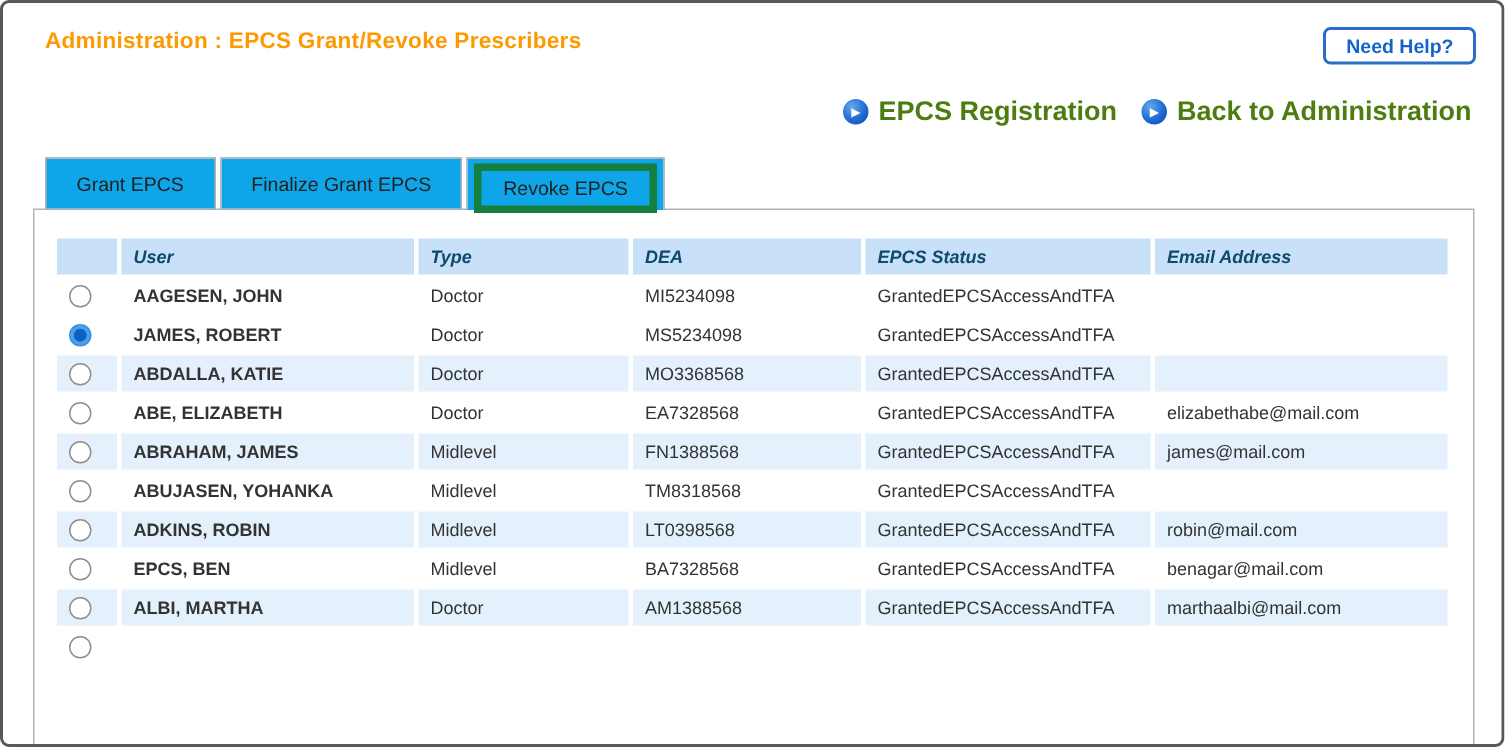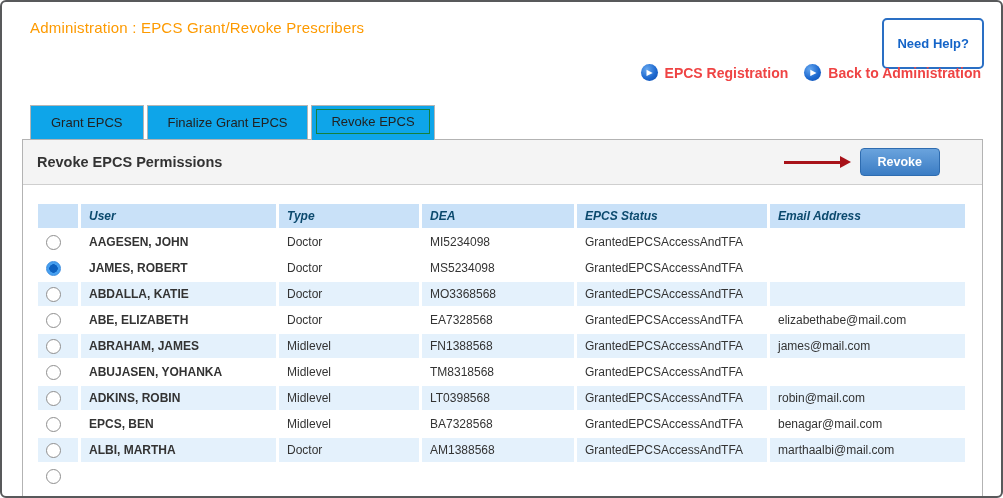--- a/index.html
+++ b/index.html
@@ -3,49 +3,49 @@
 <meta charset="utf-8">
 <style>
   html,body { margin:0; padding:0; background:#fff; font-family:"Liberation Sans", sans-serif; }
   .frame {
     position:relative; width:999px; height:494px; margin:0;
     border:2px solid #58595b; border-radius:6px; background:#fff; overflow:hidden;
   }
   
   .page-title {
     position:absolute; top:17px; left:28px;
-    color:#fd9a00; font-size:15px; font-weight:normal; letter-spacing:.2px;
+    color:#fd9a00; font-size:15px; font-weight:bold; letter-spacing:.2px;
   }
   .need-help {
     position:absolute; top:16px; right:17px;
     background:#fff; border:2px solid #2a6fc4; border-radius:5px;
-    color:#1464c8; font-size:13px; font-weight:bold; padding:16px 13px; cursor:pointer;
+    color:#1464c8; font-size:13px; font-weight:bold; padding:3px 13px; cursor:pointer;
   }
   .links-row {
     position:absolute; top:62px; right:20px;
     display:flex; align-items:center; gap:16px;
   }
   .nav-link { display:flex; align-items:center; gap:7px; cursor:pointer; }
   .nav-link .play-icon {
     width:17px; height:17px; border-radius:50%;
     background:radial-gradient(circle at 35% 30%, #66a7ef 0%, #1e6ad0 55%, #0b4aae 100%);
     color:#fff; display:inline-flex; align-items:center; justify-content:center;
     font-size:8px; line-height:1; padding-left:1px; box-sizing:border-box;
   }
-  .nav-link .lbl { color:#ef4444; font-size:14px; font-weight:bold; }
+  .nav-link .lbl { color:#4d7c0f; font-size:18px; font-weight:bold; }
   
   .tabbar { position:absolute; top:103px; left:28px; display:flex; align-items:flex-end; gap:3px; z-index:3; }
   .tab {
     background:#0ea5e9; border:1px solid #b5b5b5; border-bottom:none;
     font-size:13px; color:#222; padding:9px 20px; cursor:pointer; white-space:nowrap;
     height:34px; box-sizing:border-box;
   }
   .tab.active { padding:3px 4px; height:35px; margin-bottom:-1px; z-index:4; position:relative; }
   .tab.active .red-box {
-    display:inline-block; border:1px solid #15803d; padding:4px 14px; font-size:13px; color:#222;
+    display:inline-block; border:5px solid #15803d; padding:4px 14px; font-size:13px; color:#222;
   }
   
   .panel {
     position:absolute; top:137px; left:20px; width:961px; height:380px;
     border:1px solid #b3b3b3; background:#fff; box-sizing:border-box;
   }
   .panel-header {
     height:45px; background:#f4f4f4; border-bottom:1px solid #cfcfcf;
     display:flex; align-items:center; justify-content:space-between;
     padding:0 42px 0 14px; box-sizing:border-box;
@@ -108,30 +108,20 @@
 
   <div class="tabbar">
     <div class="tab">Grant EPCS</div>
     <div class="tab">Finalize Grant EPCS</div>
     <div class="tab active">
       <span class="red-box">Revoke EPCS</span>
     </div>
   </div>
 
   <div class="panel">
-    <div class="panel-header">
-      <span class="panel-heading">Revoke EPCS Permissions</span>
-      <span class="revoke-wrap">
-        <span class="arrow-annotation">
-          <span class="arrow-shaft"></span>
-          <span class="arrow-head"></span>
-        </span>
-        <button class="revoke-btn">Revoke</button>
-      </span>
-    </div>
 
     <div class="table-area">
       <table class="grid">
         <colgroup>
           <col class="col-radio">
             <col class="col-user">
             <col class="col-type">
           <col class="col-dea">
             <col class="col-status">
             <col class="col-email">

